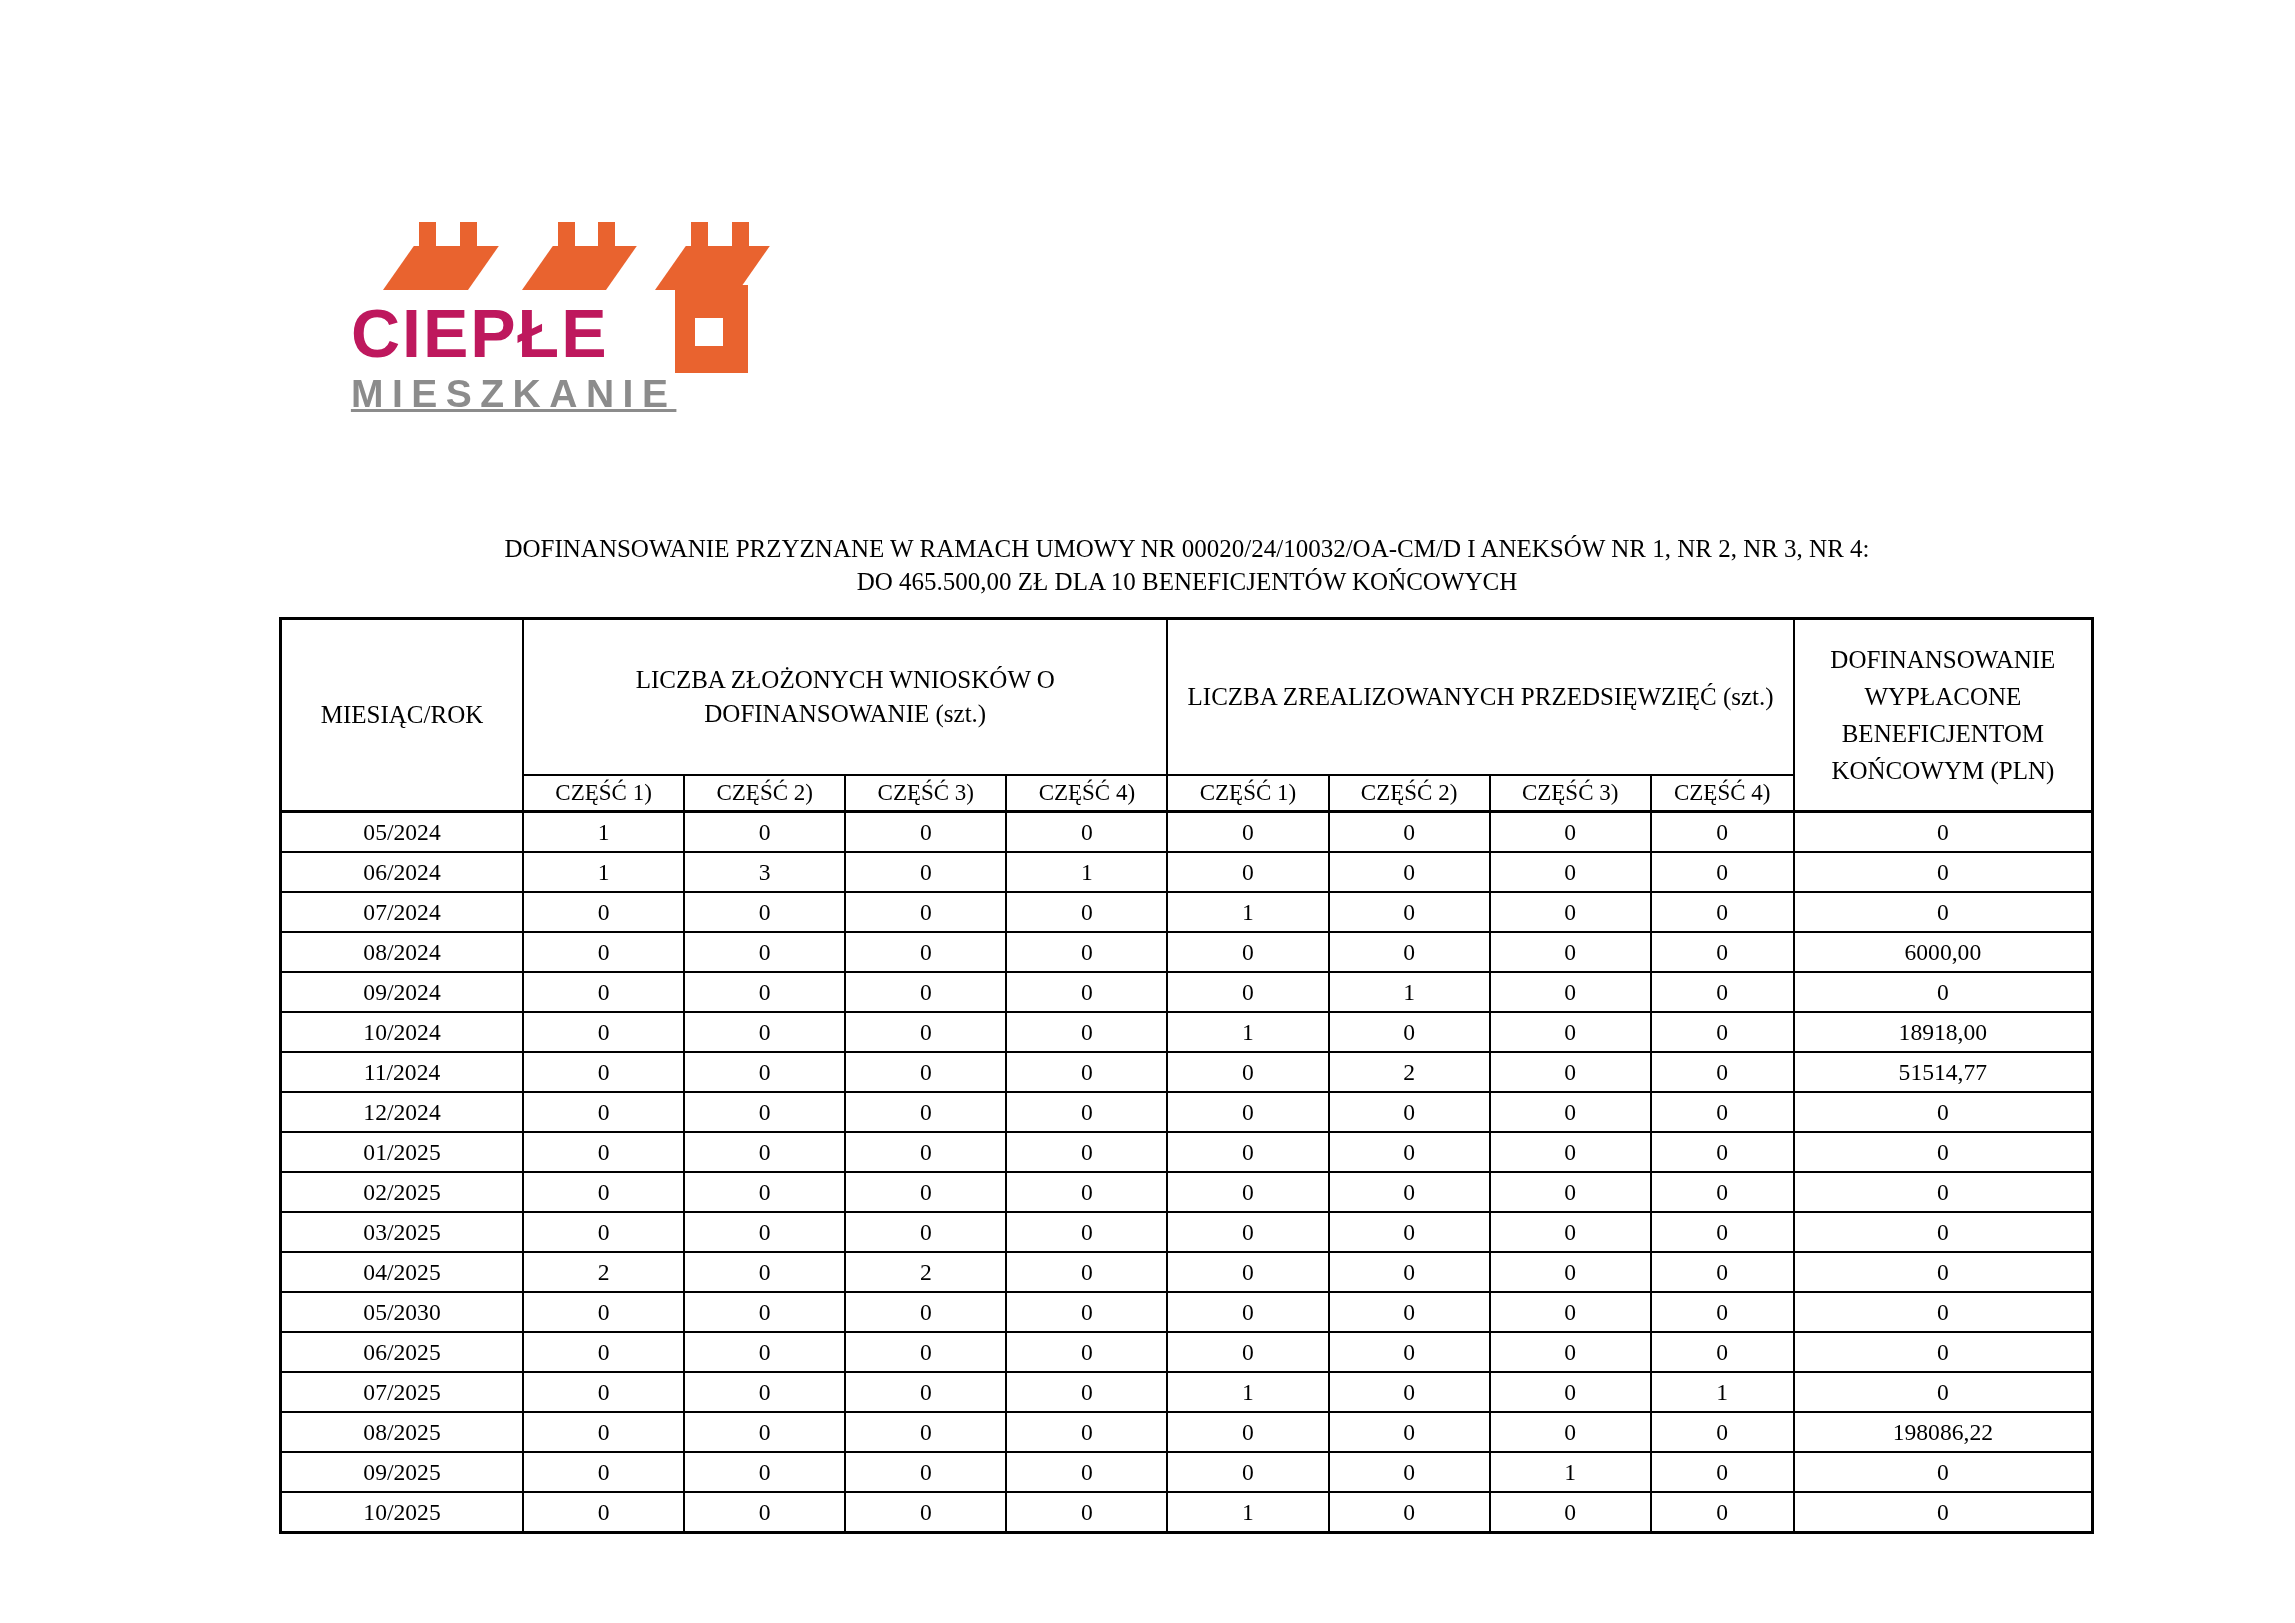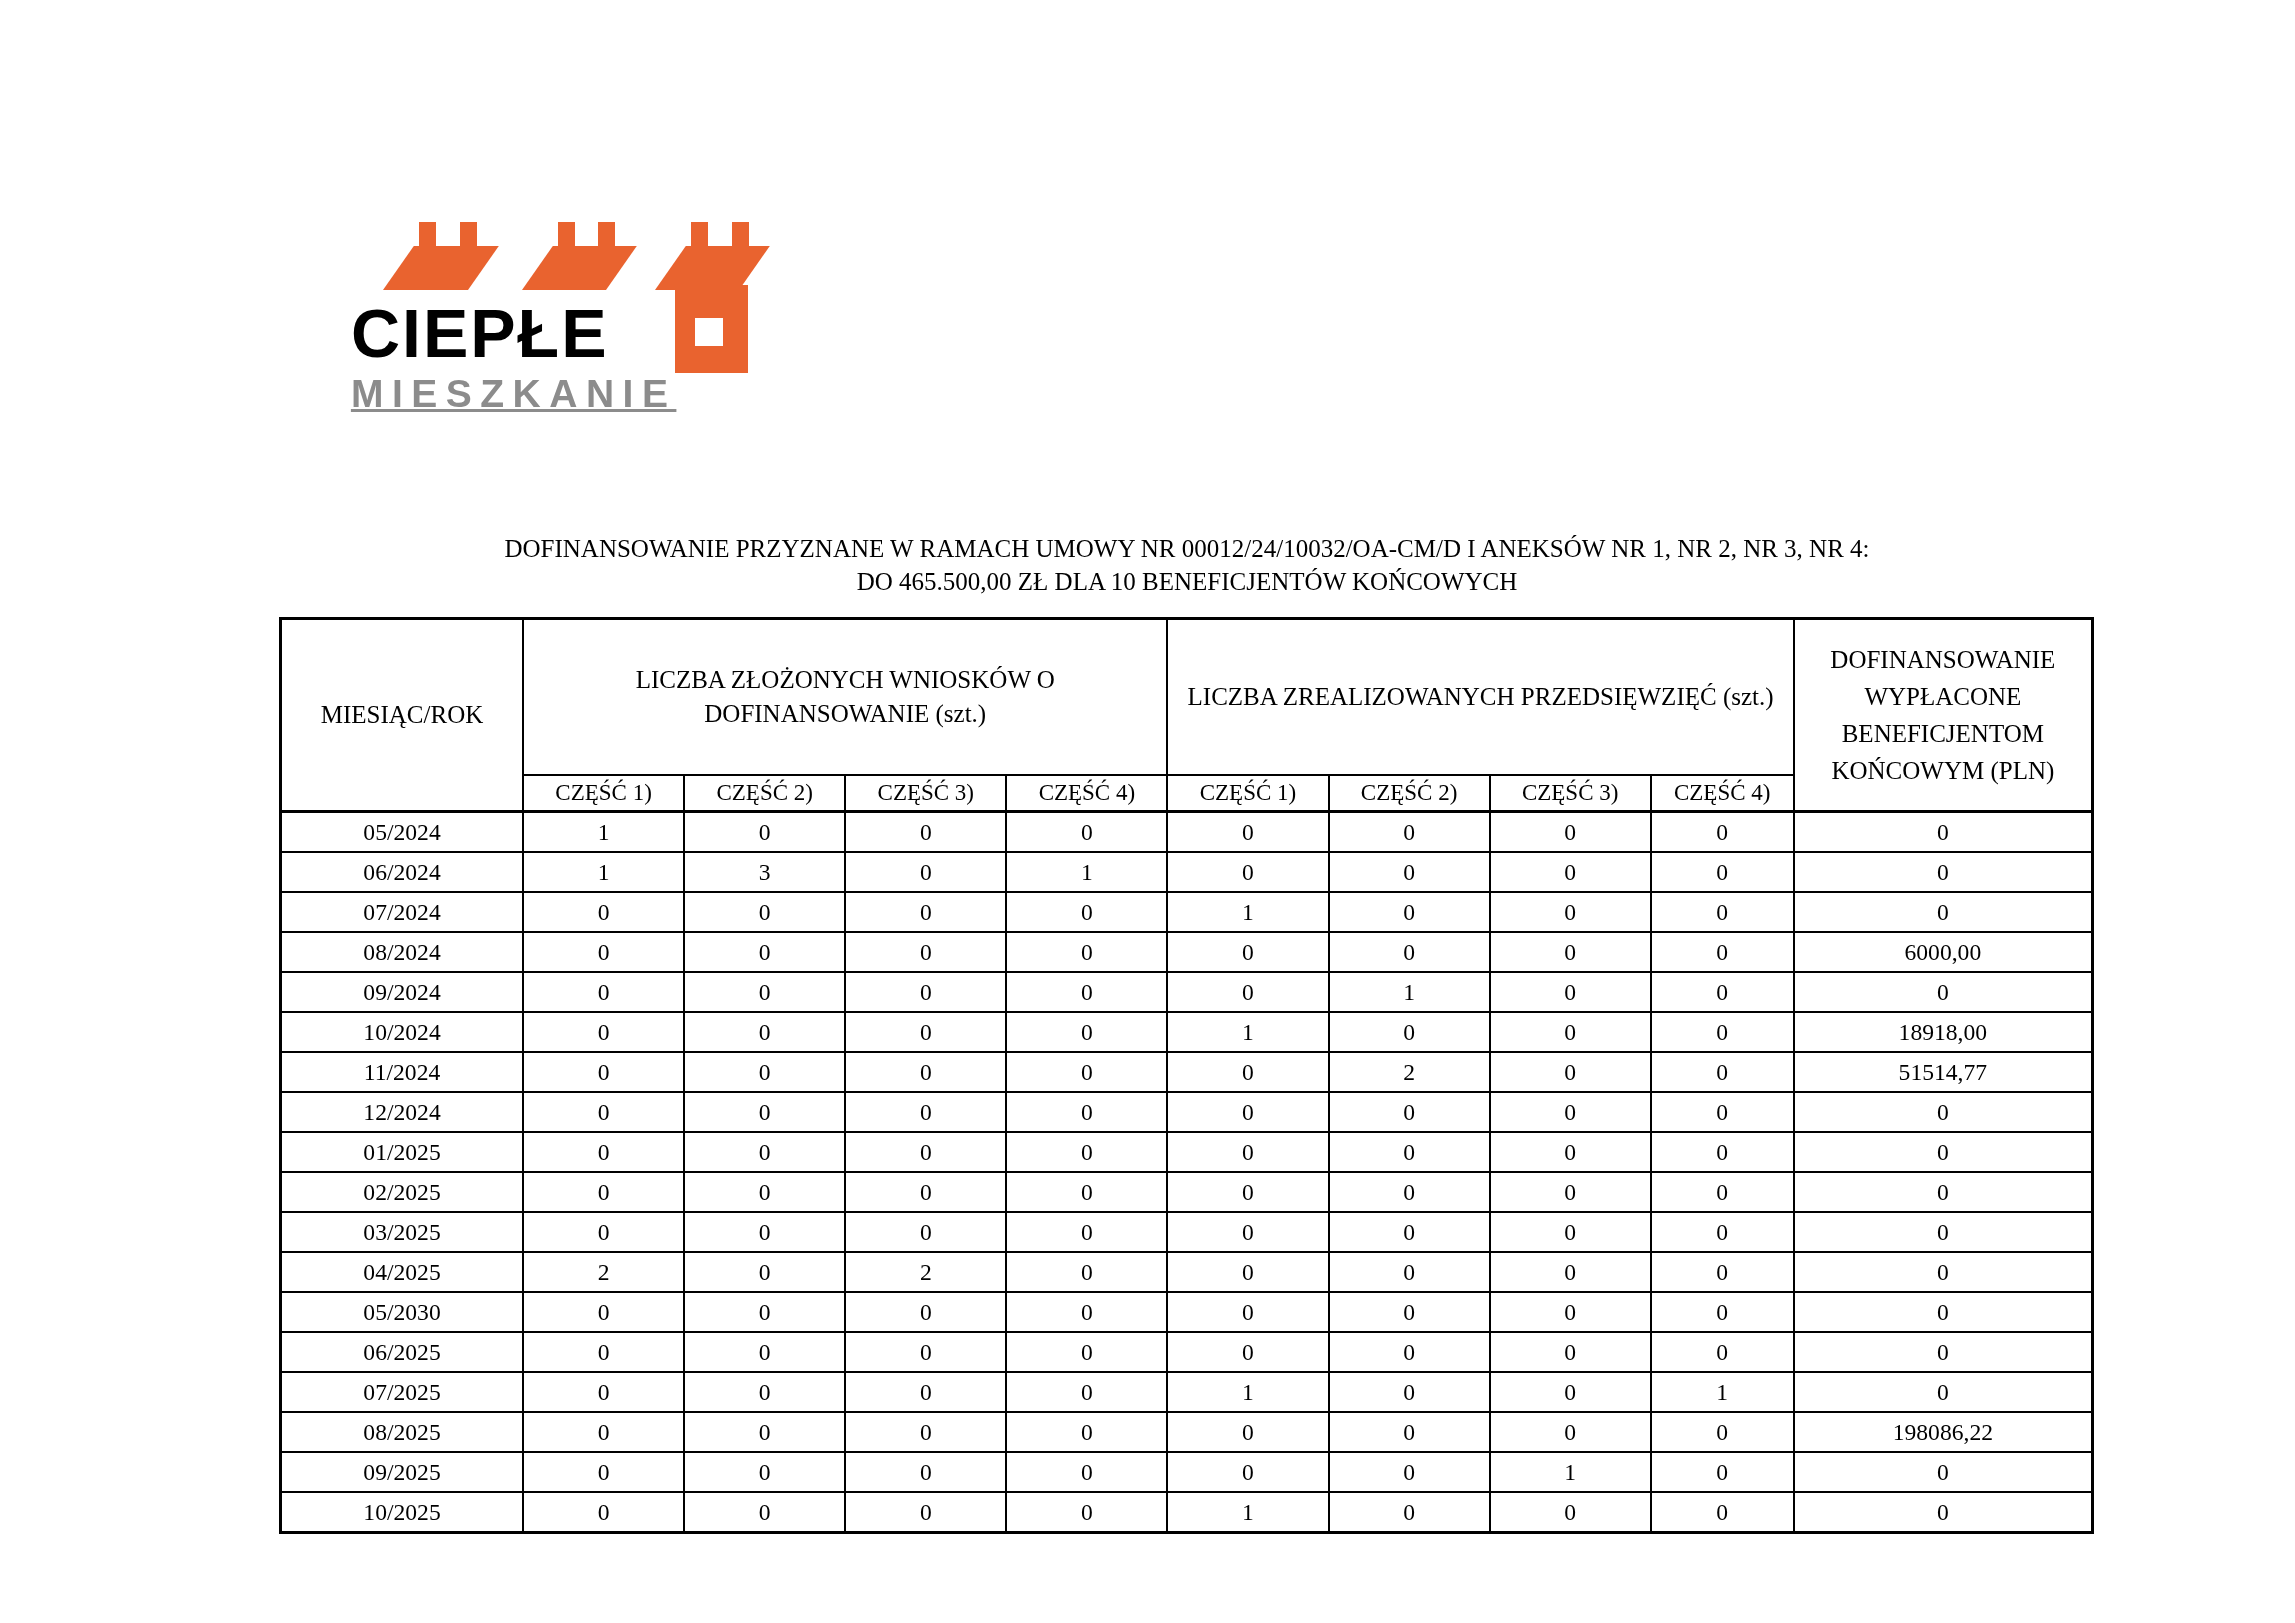--- a/index.html
+++ b/index.html
@@ -92,27 +92,27 @@
     <div class="chimney" style="left: 211px; background: rgb(233, 99, 47);"></div>
     <div class="chimney" style="left: 251px; background: rgb(233, 99, 47);"></div>
 
     <div class="roof" style="left: 308px; width: 84px; background: rgb(233, 99, 47);"></div>
     <div class="chimney" style="left: 344px; background: rgb(233, 99, 47);"></div>
     <div class="chimney" style="left: 385px; background: rgb(233, 99, 47);"></div>
 
     <div class="building" style="left: 328px; top: 65px; width: 73px; height: 88px; background: rgb(233, 99, 47);"></div>
     <div class="window" style="left:348px; top:98px; width:27.5px; height:27.5px;"></div>
 
-    <div class="logo-word1" style="color: #000000;">CIEPŁE</div>
+    <div class="logo-word1" style="color: #be185d;">CIEPŁE</div>
     <div class="logo-word2" style="color: rgb(140, 140, 140); text-decoration: underline;">MIESZKANIE</div>
   </div>
 
 
   <div class="subtitle">
-    <div>DOFINANSOWANIE PRZYZNANE W RAMACH UMOWY NR 00012/24/10032/OA-CM/D I ANEKSÓW NR 1, NR 2, NR 3, NR 4:</div>
+    <div>DOFINANSOWANIE PRZYZNANE W RAMACH UMOWY NR 00020/24/10032/OA-CM/D I ANEKSÓW NR 1, NR 2, NR 3, NR 4:</div>
     <div>DO 465.500,00 ZŁ DLA 10 BENEFICJENTÓW KOŃCOWYCH</div>
   </div>
 
   <div class="tblwrap">
     <table>
       <colgroup>
         <col class="c-month">
         <col class="c-part">
           <col class="c-part">
           <col class="c-part">

